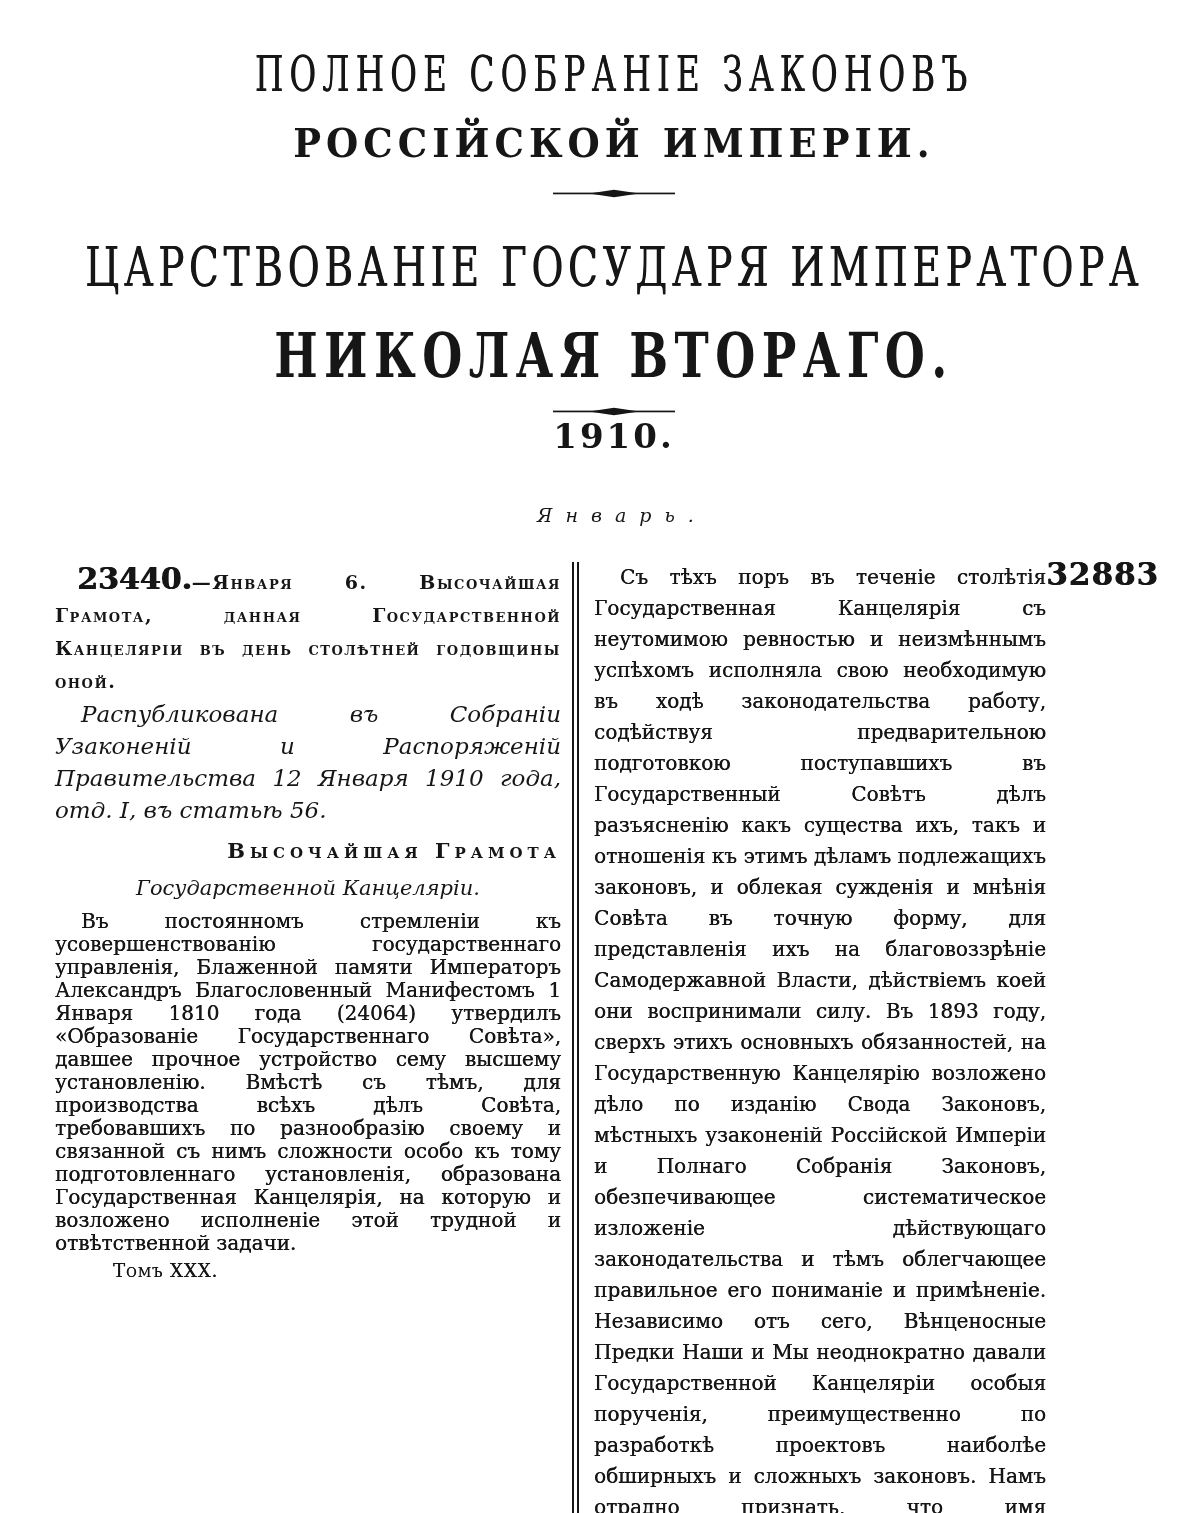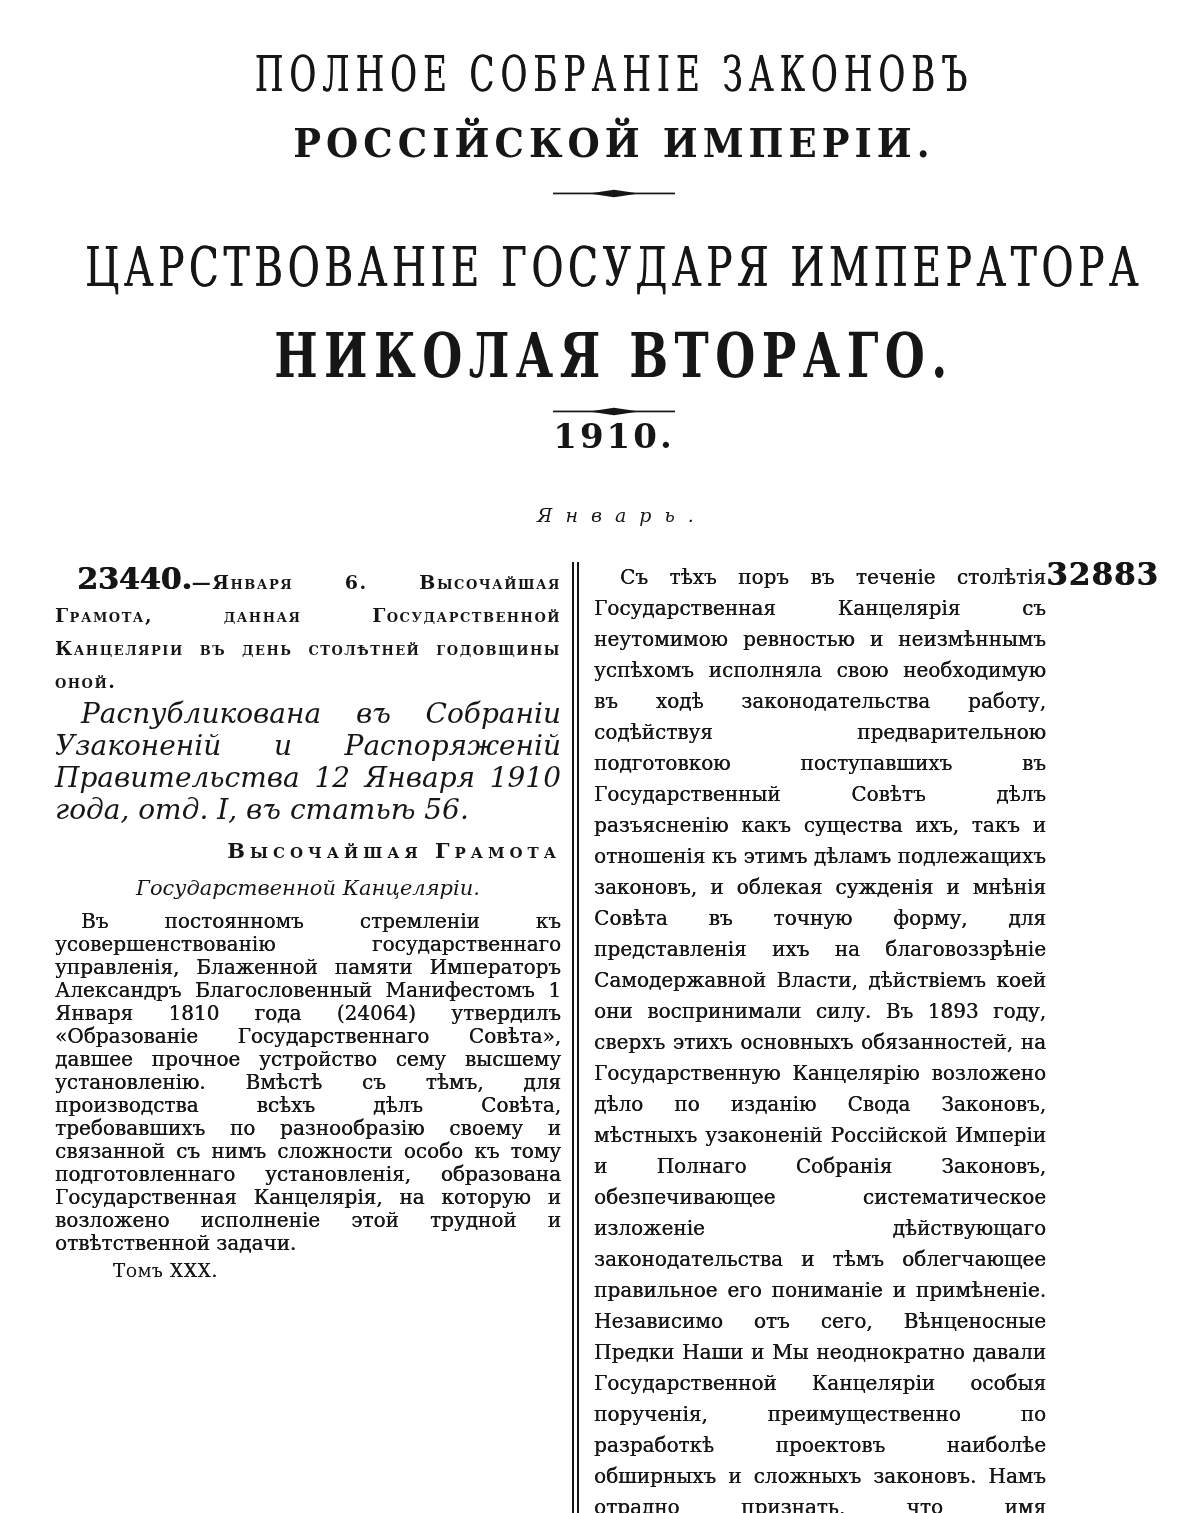--- a/index.html
+++ b/index.html
@@ -68,21 +68,21 @@
     font-size: 19px; line-height: 33px; font-weight: bold;
     font-variant-caps: small-caps; letter-spacing: 1.5px;
     text-align: justify;
   }
   .act-num {
     font-size: 30px; letter-spacing: 0; font-weight: bold;
     text-shadow: 0.8px 0 0 currentColor;
     padding-left: 22px;
   }
   .pub-note {
-    font-style: italic; font-size: 28px; line-height: 32px;
+    font-style: italic; font-size: 23px; line-height: 32px;
     text-align: justify; text-indent: 26px;
   }
   .gramota-head {
     margin: 6px 0 0 0; text-align: right;
     font-size: 21px; line-height: 38px; font-weight: bold;
     font-variant-caps: small-caps; letter-spacing: 5px;
   }
   .gramota-sub {
     text-align: center; font-style: italic; font-size: 21px; line-height: 36px;
   }

